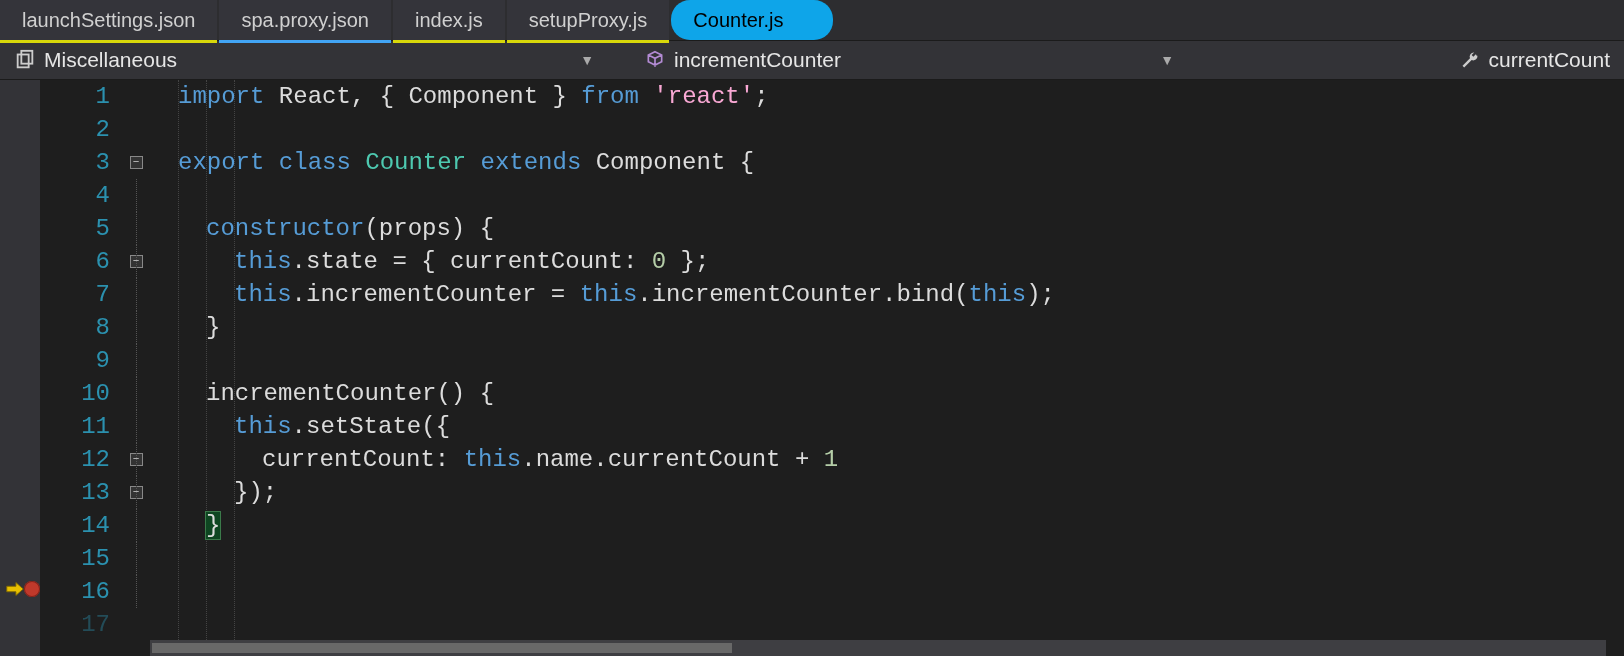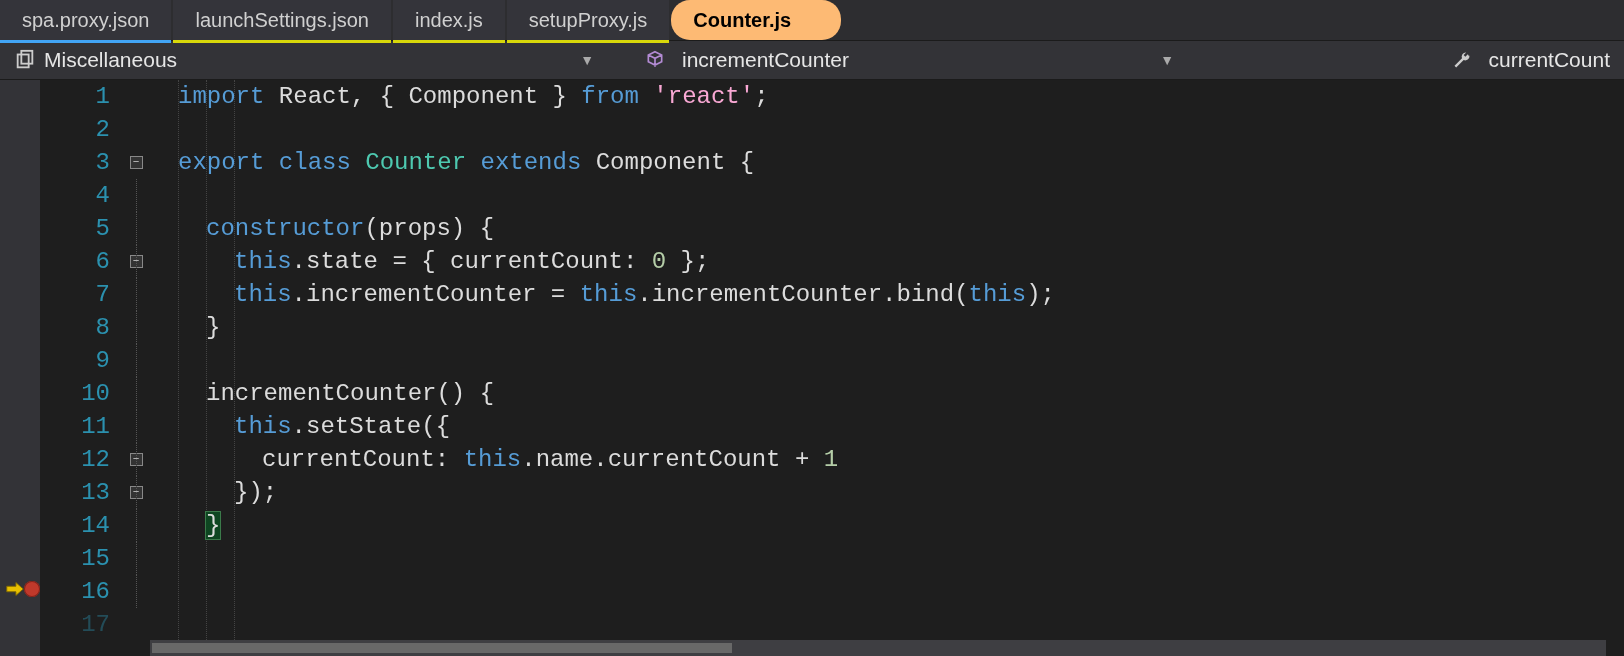--- a/index.html
+++ b/index.html
@@ -23,23 +23,23 @@
     padding: 0 22px;
     display: flex;
     align-items: center;
     font-size: 20px;
     color: #d0d0d0;
     background: #34343a;
     margin-right: 2px;
     cursor: pointer;
   }
   .tab.active {
-    background: #fdba74;
+    background: #0ea5e9;
     color: #000;
-    font-weight: 700;
+    font-weight: 400;
     border-radius: 19px;
   }
   .tab .close-ic, .tab .pin-ic {
     margin-left: 14px;
     font-size: 18px;
   }
   .tab-underline {
     position: absolute;
     left: 0; right: 0; bottom: -3px;
     height: 3px;
@@ -53,21 +53,21 @@
     height: 40px;
     background: #333337;
     align-items: center;
     padding: 0 4px;
     border-top: 1px solid #1b1b1b;
     border-bottom: 1px solid #1b1b1b;
   }
   .nav-seg {
     display: flex;
     align-items: center;
-    gap: 16px;
+    gap: 8px;
     padding: 0 10px;
     font-size: 21px;
     color: #e6e6e6;
   }
   .nav-seg.first { flex: 0 0 600px; justify-content: space-between; }
   .nav-seg.mid { flex: 0 0 580px; padding-left: 40px; align-items: center; }
   .nav-seg.last { flex: 1; justify-content: flex-end; }
   .nav-inner { display:flex; align-items:center; gap:8px;}
   .chev { color:#aaa; font-size:14px; }
   .cube-ic, .wrench-ic, .files-ic { width:22px; height:22px; display:inline-flex; align-items:center; justify-content:center;}
@@ -172,26 +172,26 @@
   }
   .scrollbar-x .thumb{
     position:absolute;left:2px;top:3px;height:10px;width:580px;background:#686868;border-radius:0;
   }
 </style>
 </head>
 <body>
 
 <div class="tabbar">
   <div class="tab">
+    <span>launchSettings.json</span>
+    <div class="tab-underline yellow"></div>
+  </div>
+  <div class="tab">
     <span>spa.proxy.json</span>
     <div class="tab-underline blue"></div>
-  </div>
-  <div class="tab">
-    <span>launchSettings.json</span>
-    <div class="tab-underline yellow"></div>
   </div>
   <div class="tab">
     <span>index.js</span>
     <div class="tab-underline yellow"></div>
   </div>
   <div class="tab">
     <span>setupProxy.js</span>
     <div class="tab-underline yellow"></div>
   </div>
   <div class="tab active">

